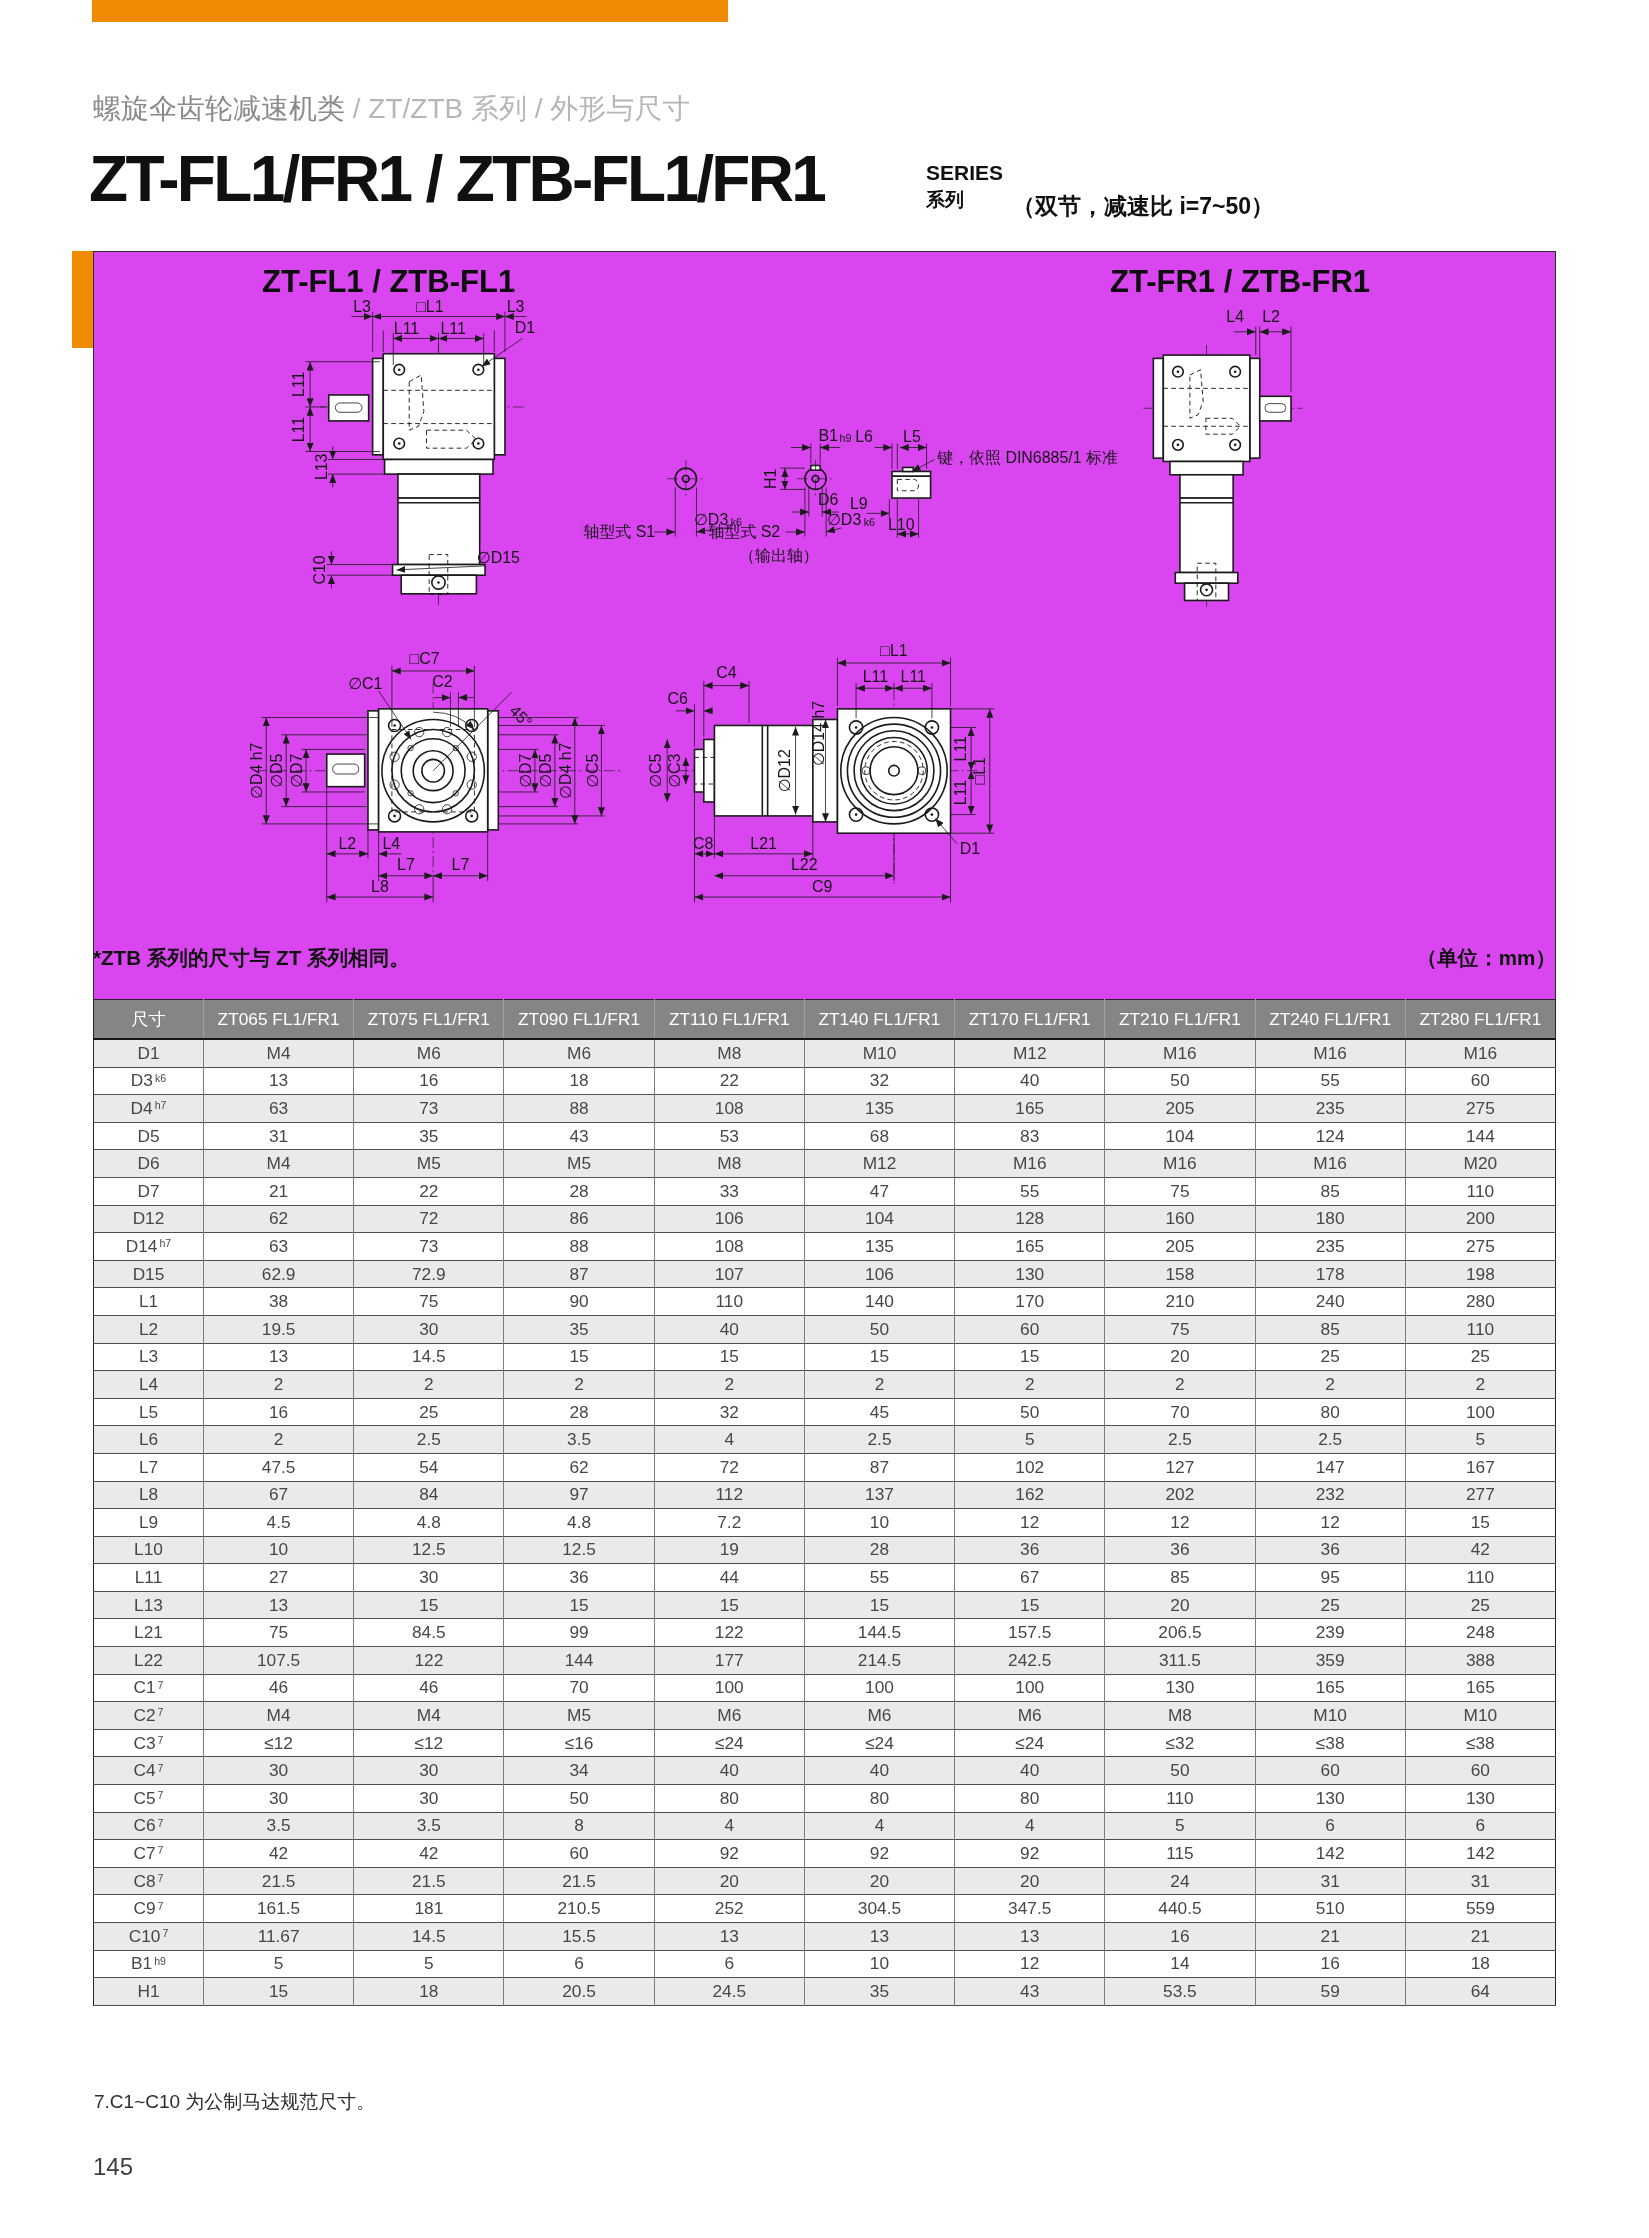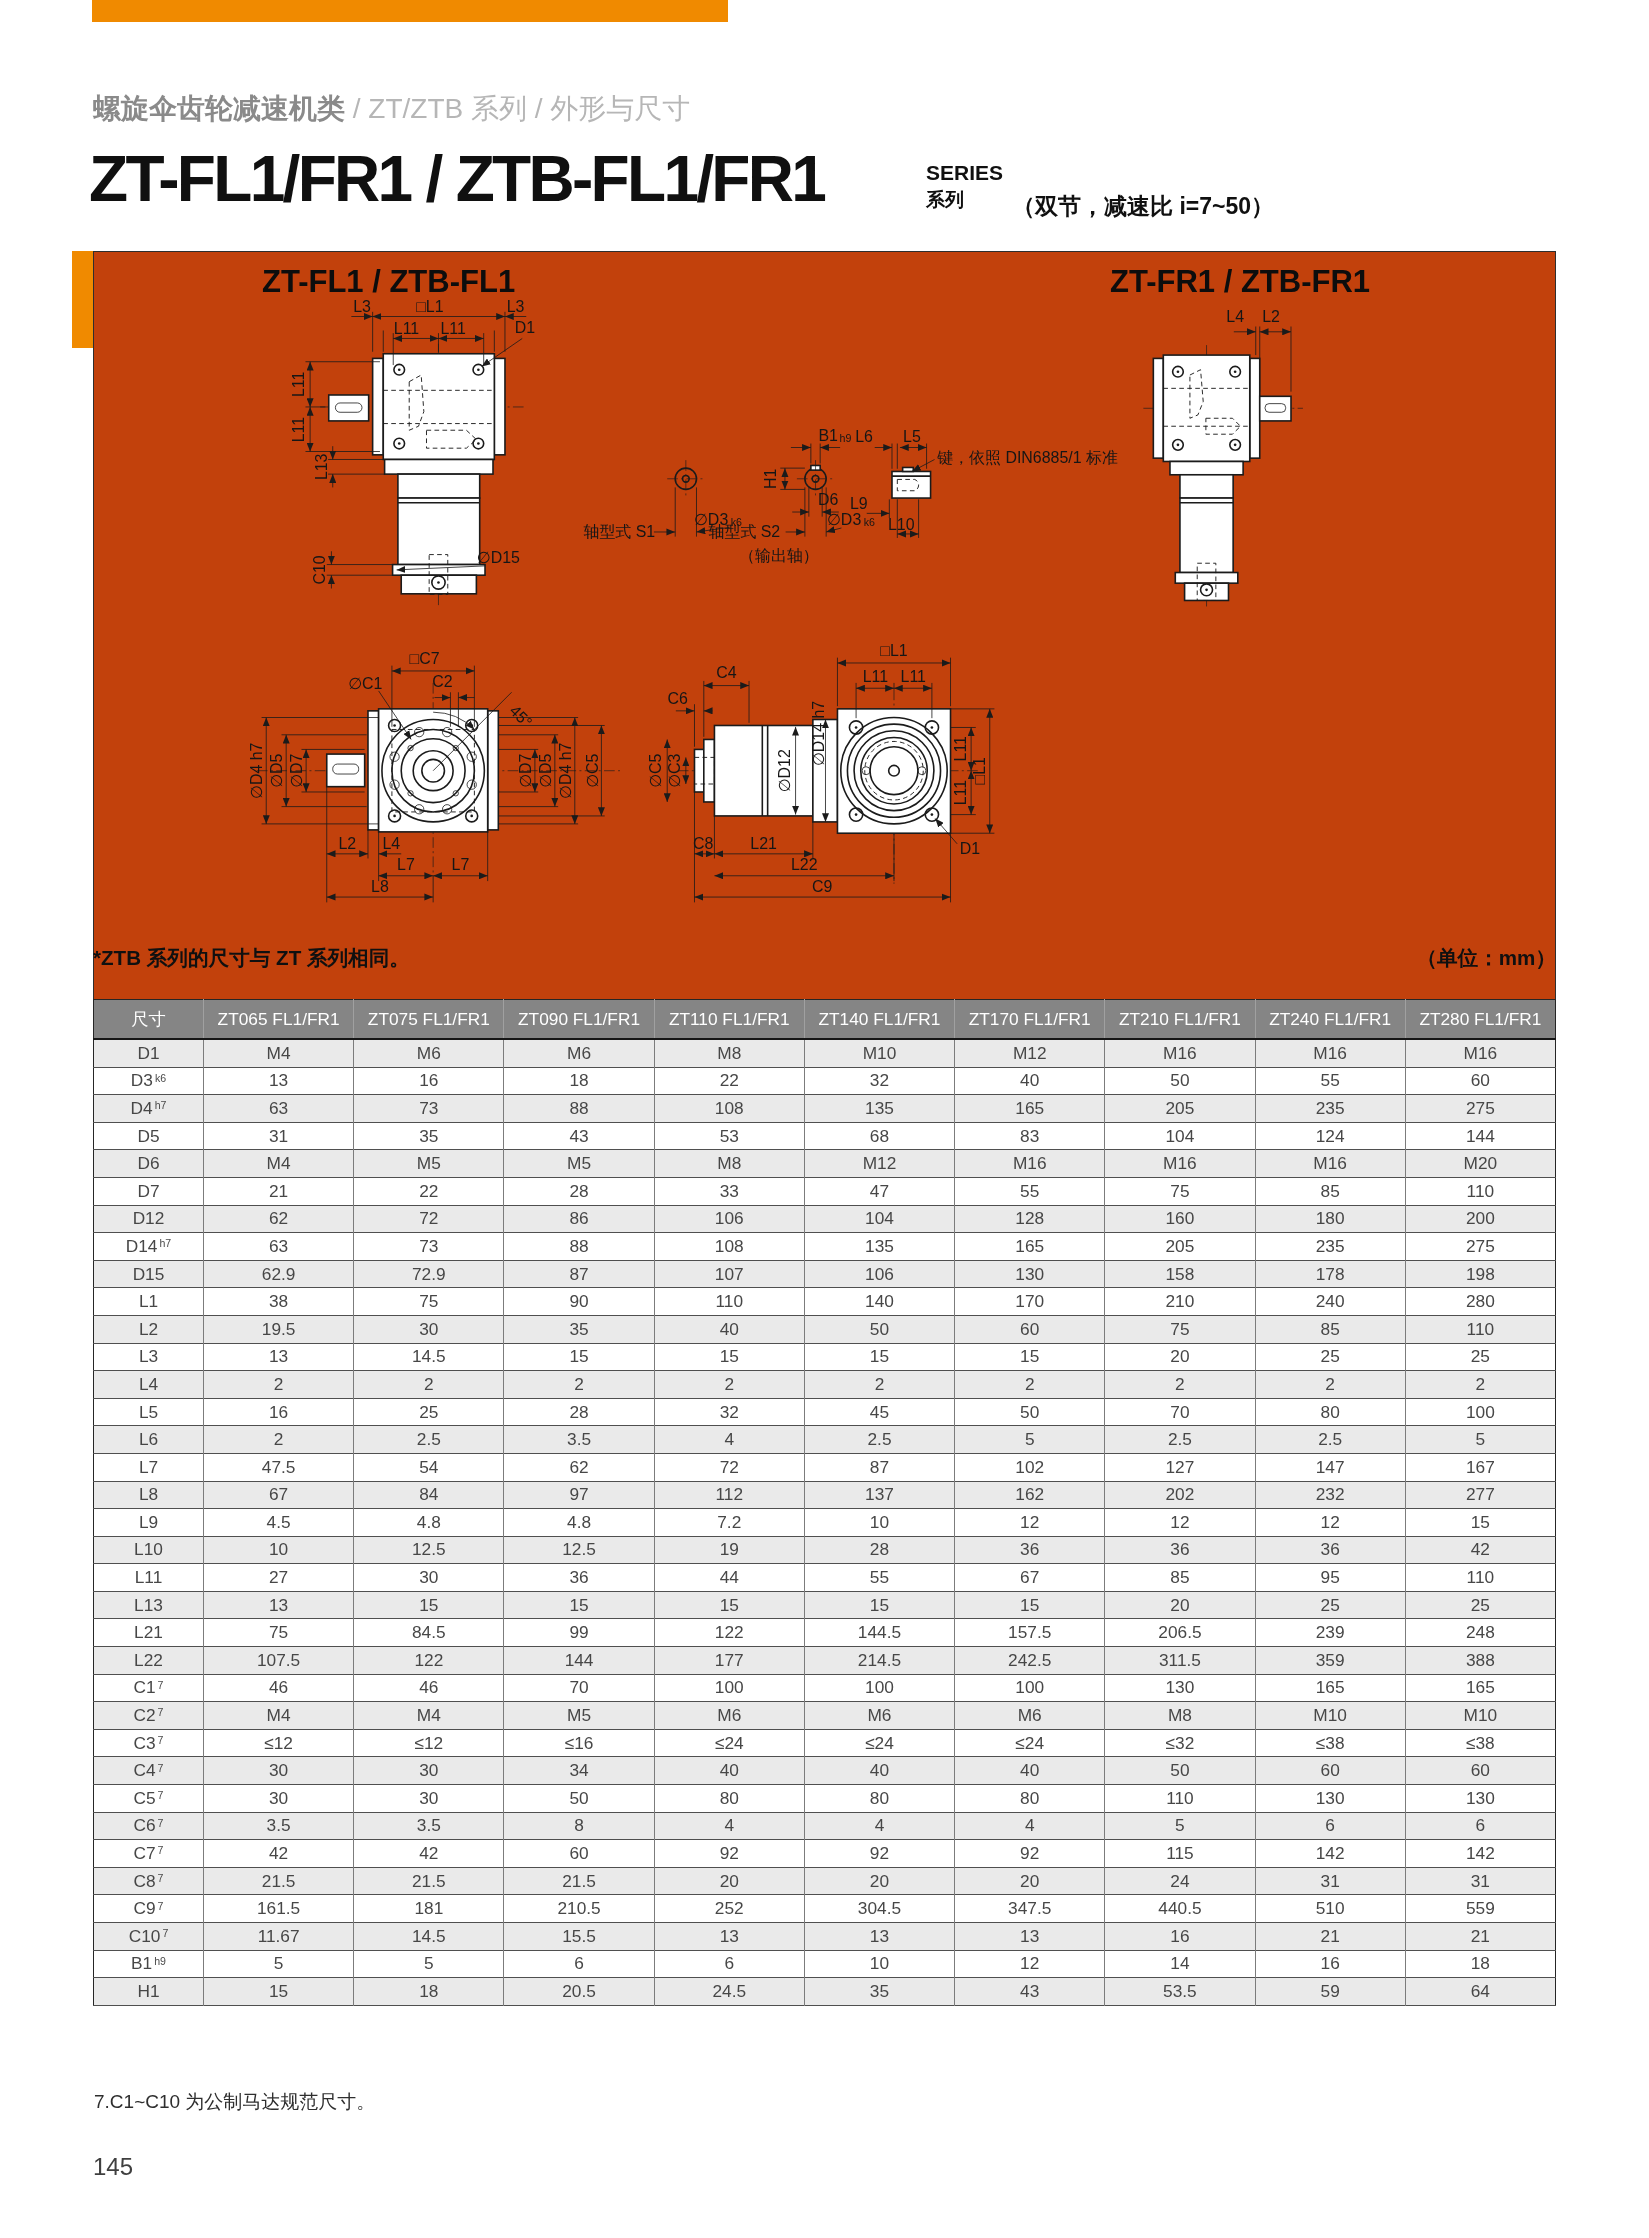--- a/index.html
+++ b/index.html
@@ -2,33 +2,33 @@
 <html style="font-size:10.6px"><head>
 <meta charset="utf-8">
 <style>
   html,body{margin:0;padding:0;background:#fff;}
   .page{position:relative;width:1650px;height:2239px;background:#fff;overflow:hidden;
         font-family:"Liberation Sans","DejaVu Sans",sans-serif;}
 
   .topbar{position:absolute;left:92px;top:0;width:636px;height:22px;background:#F08A00;}
 
   .breadcrumb{position:absolute;left:93px;top:90px;font-size:28px;white-space:nowrap;}
-  .bc-bold{color:#8A8A8A;font-weight:bold;margin-top:47px;}
+  .bc-bold{color:#8A8A8A;font-weight:normal;margin-top:47px;}
   .bc-rest{color:#B6B6B6;font-weight:normal;}
 
   .title{position:absolute;left:89px;top:142px;margin:0;font-size:64px;font-weight:800;
          color:#101010;letter-spacing:-2.7px;white-space:nowrap;}
   .series{position:absolute;left:926px;top:162px;line-height:1;}
   .series-en{font-size:21px;font-weight:bold;color:#101010;}
   .series-cn{font-size:19px;font-weight:bold;color:#101010;margin-top:6.6px;}
   .subtitle{position:absolute;left:1012px;top:191px;font-size:23px;font-weight:bold;color:#101010;}
 
   .diagram-accent{position:absolute;left:72px;top:251px;width:21px;height:97px;background:#F08A00;}
   .diagram-box{position:absolute;left:93px;top:251px;width:1463px;height:836px;
-               border:1.3px solid #2E2E2E;box-sizing:border-box;background:#c2410c;}
+               border:1.3px solid #2E2E2E;box-sizing:border-box;background:#d946ef;}
   .dtitle{position:absolute;font-size:31px;font-weight:800;color:#0d0d0d;white-space:nowrap;}
   .dtitle.left{left:168px;top:12px;}
   .dtitle.right{left:1016px;top:12px;}
   #drawing{position:absolute;left:0;top:0;}
 
   .p{fill:none;stroke:#1b1b1b;stroke-width:2.4;}
   .pf{fill:#ffffff;stroke:#1b1b1b;stroke-width:2.4;}
   .thin{fill:none;stroke:#1b1b1b;stroke-width:1.2;}
   .cl{fill:none;stroke:#1b1b1b;stroke-width:1;stroke-dasharray:16 5 3 5;}
   .hid{fill:none;stroke:#1b1b1b;stroke-width:1.4;stroke-dasharray:7 5;}

